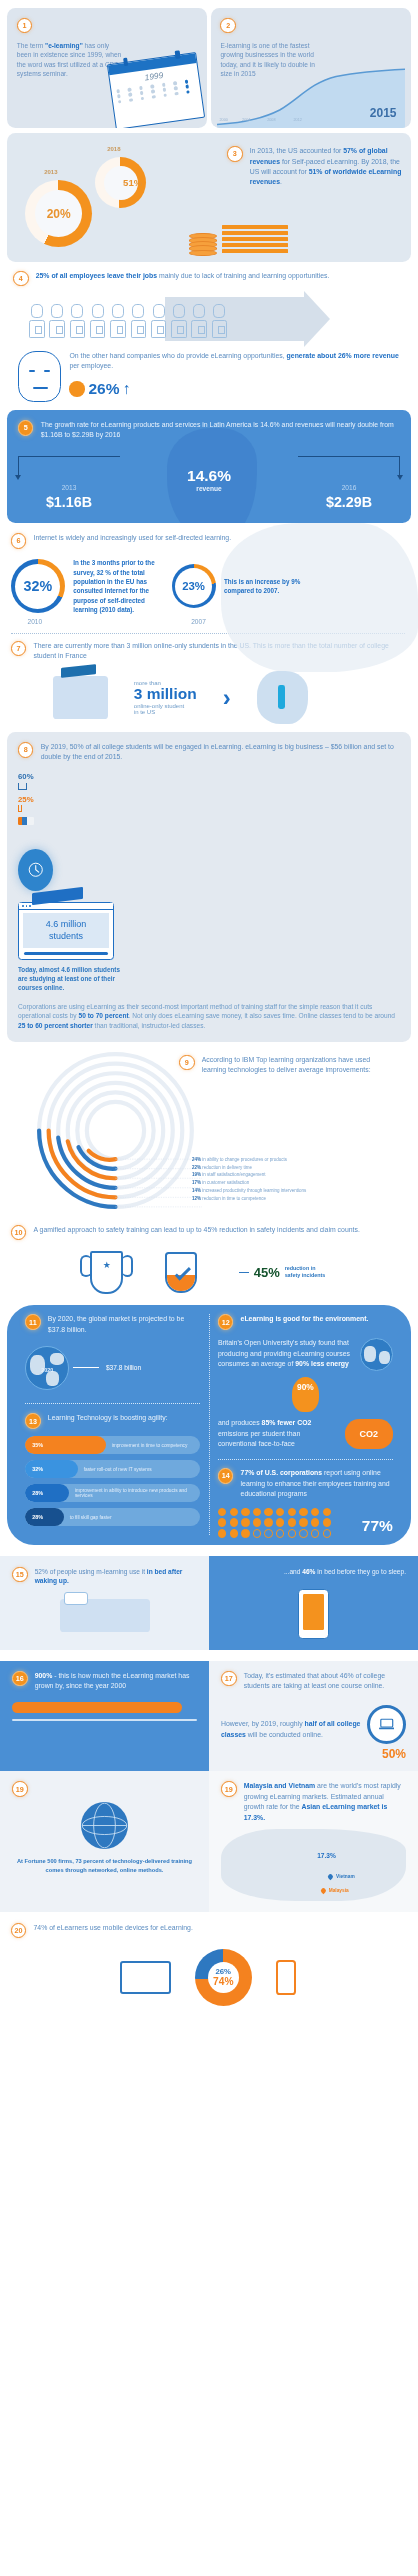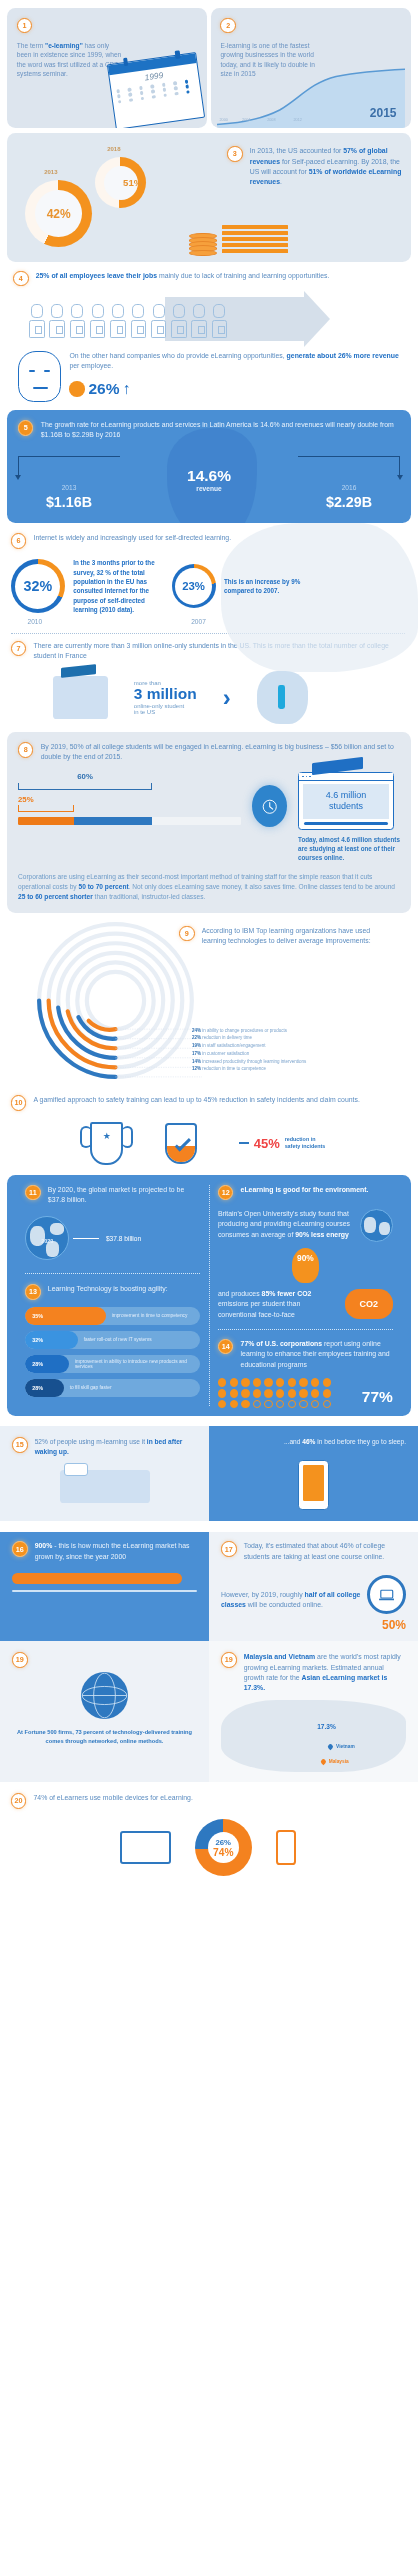--- a/index.html
+++ b/index.html
@@ -119,21 +119,21 @@
   .gradcap{position:absolute;left:8.4px;top:-9.6px;width:35px;height:9.6px;background:#1d6fae;
            transform:skewY(-6deg);border-radius:1.2px;}
   .s7mid .sm{font-size:6px;color:#6f9cc8;} 
   .s7mid .big{font-size:15.5px;font-weight:bold;color:#1f6fc4;line-height:1.05;}
   .gt{font-size:24px;color:#1f6fc4;font-weight:bold;}
   .francemap{width:51px;height:53px;background:#cddff0;border-radius:40% 44% 38% 46%/46% 38% 46% 40%;position:relative;}
   .francemap i{position:absolute;left:21.5px;top:14.3px;width:7.2px;height:24px;background:#1fa9dd;border-radius:2.4px;}
 
   
   .s8{margin:8.4px 7.2px 0 7.2px;padding:9.6px 10.8px 10.8px 10.8px;}
-  .s8main{display:flex;gap:10.8px;align-items:flex-start;margin-top:9.6px;}
+  .s8main{display:flex;gap:10.8px;align-items:flex-start;margin-top:9.6px;flex-direction:column;}
   .bars{flex:1;}
   .b-cap{font-size:7.8px;font-weight:bold;color:#2e6fb0;}
   .b-cap.orange{color:#ef7d1a;}
   .bracket{height:7.2px;border:0.9px solid #2e6fb0;border-top:none;margin:1.2px 0 4.8px 0;}
   .bracket.orange{border-color:#ef7d1a;}
   .track{height:8.4px;background:#f0f3f6;border-radius:1.2px;display:flex;overflow:hidden;}
   .track .o{background:#ee7a17;} .track .b{background:#2e78c0;}
   .clock{width:35px;height:42px;border-radius:50%;background:#2e84cc;display:flex;align-items:center;justify-content:center;
          box-shadow:0 0 9.6px rgba(46,132,204,.4);margin-top:13px;}
   .browser{width:96px;border:1.8px solid #1f6fc4;border-radius:3.6px;background:#fff;position:relative;}
@@ -159,25 +159,25 @@
   .s10row{display:flex;align-items:center;justify-content:center;gap:42px;margin-top:10.8px;}
   .trophy{width:33px;height:43px;border:2.4px solid #2e78c0;border-radius:2.4px 2.4px 15.5px 15.5px;position:relative;}
   .trophy .star{position:absolute;left:50%;top:7.2px;transform:translateX(-50%);color:#2e78c0;font-size:9px;}
   .trophy:before,.trophy:after{content:"";position:absolute;top:2.4px;width:9.6px;height:18px;border:2.4px solid #2e78c0;border-radius:6px;}
   .trophy:before{left:-12px;border-right:none;} .trophy:after{right:-12px;border-left:none;}
   .shield{width:32px;height:41px;border:2.4px solid #2e78c0;border-radius:3.6px 3.6px 15.5px 15.5px;position:relative;overflow:hidden;background:#fff;}
   .shield .fill{position:absolute;left:0;right:0;bottom:0;height:42%;background:#f4821f;}
   .shield .tick{position:absolute;left:7.2px;top:15.5px;width:15.5px;height:7.2px;border-left:3.6px solid #2e78c0;border-bottom:3.6px solid #2e78c0;transform:rotate(-45deg);}
   .s10stat{display:flex;align-items:center;gap:4.8px;}
   .s10stat .dash{width:9.6px;height:1.2px;background:#2e78c0;}
-  .s10stat .n{font-size:13px;font-weight:bold;color:#ef4444;}
+  .s10stat .n{font-size:13px;font-weight:bold;color:#14532d;}
   .s10stat .l{font-size:5.4px;font-weight:bold;color:#2e78c0;line-height:1.3;}
 
   
-  .blk{margin:10.8px 7.2px 0 7.2px;padding:9.6px;display:flex;gap:0;}
+  .blk{margin:10.8px 7.2px 0 7.2px;padding:9.6px;display:flex;gap:0;border-radius:27px;}
   .blkcol{flex:1;padding:0 8.4px;}
   .globe{width:44px;height:44px;border-radius:50%;background:#2f7cc4;position:relative;overflow:hidden;
          border:1.2px solid #6fb0e6;}
   .globe .land{position:absolute;background:#cfe0ef;border-radius:40%;}
   .leader{width:26px;height:1.2px;background:#fff;}
   .amt{font-size:6.6px;color:#fff;margin-left:3.6px;}
   .bulb{width:27.5px;height:35px;border-radius:50% 50% 42% 42%;background:#f4921e;display:flex;align-items:flex-start;justify-content:center;
         padding-top:4.8px;font-size:8.4px;font-weight:bold;color:#fff;}
   .co2{width:48px;height:30px;background:#f4821f;border-radius:14.3px;display:flex;align-items:center;justify-content:center;
        color:#fff;font-weight:bold;font-size:9px;}
@@ -298,21 +298,21 @@
   </div>
 
   <div class="s3">
     <div class="usmap"></div>
 
     <div class="d-label" style="left:37px;top:36px;">2013</div>
     <div class="donut" style="left:18px;top:47px;width:67px;height:67px;
                 background:conic-gradient(#f4921e 0% 57%, #fdf6ef 57% 100%);">
       <div style="position:absolute;inset:10.2px;border-radius:50%;background:#f6f8fb;"></div>
     </div>
-    <div class="d-val" style="left:18px;top:47px;width:67px;height:67px;">42%</div>
+    <div class="d-val" style="left:18px;top:47px;width:67px;height:67px;">20%</div>
 
     <div class="d-label" style="left:100px;top:13px;">2018</div>
     <div class="donut" style="left:88px;top:24px;width:51px;height:51px;
                 background:conic-gradient(#f4921e 0% 51%, #fdf6ef 51% 100%);">
       <div style="position:absolute;inset:8.4px;border-radius:50%;background:#f6f8fb;"></div>
     </div>
     <div class="d-val" style="left:100px;top:24px;width:51px;height:51px;font-size:9.6px;">51%</div>
 
     <div class="s3txt">
       <div class="stat-row">

